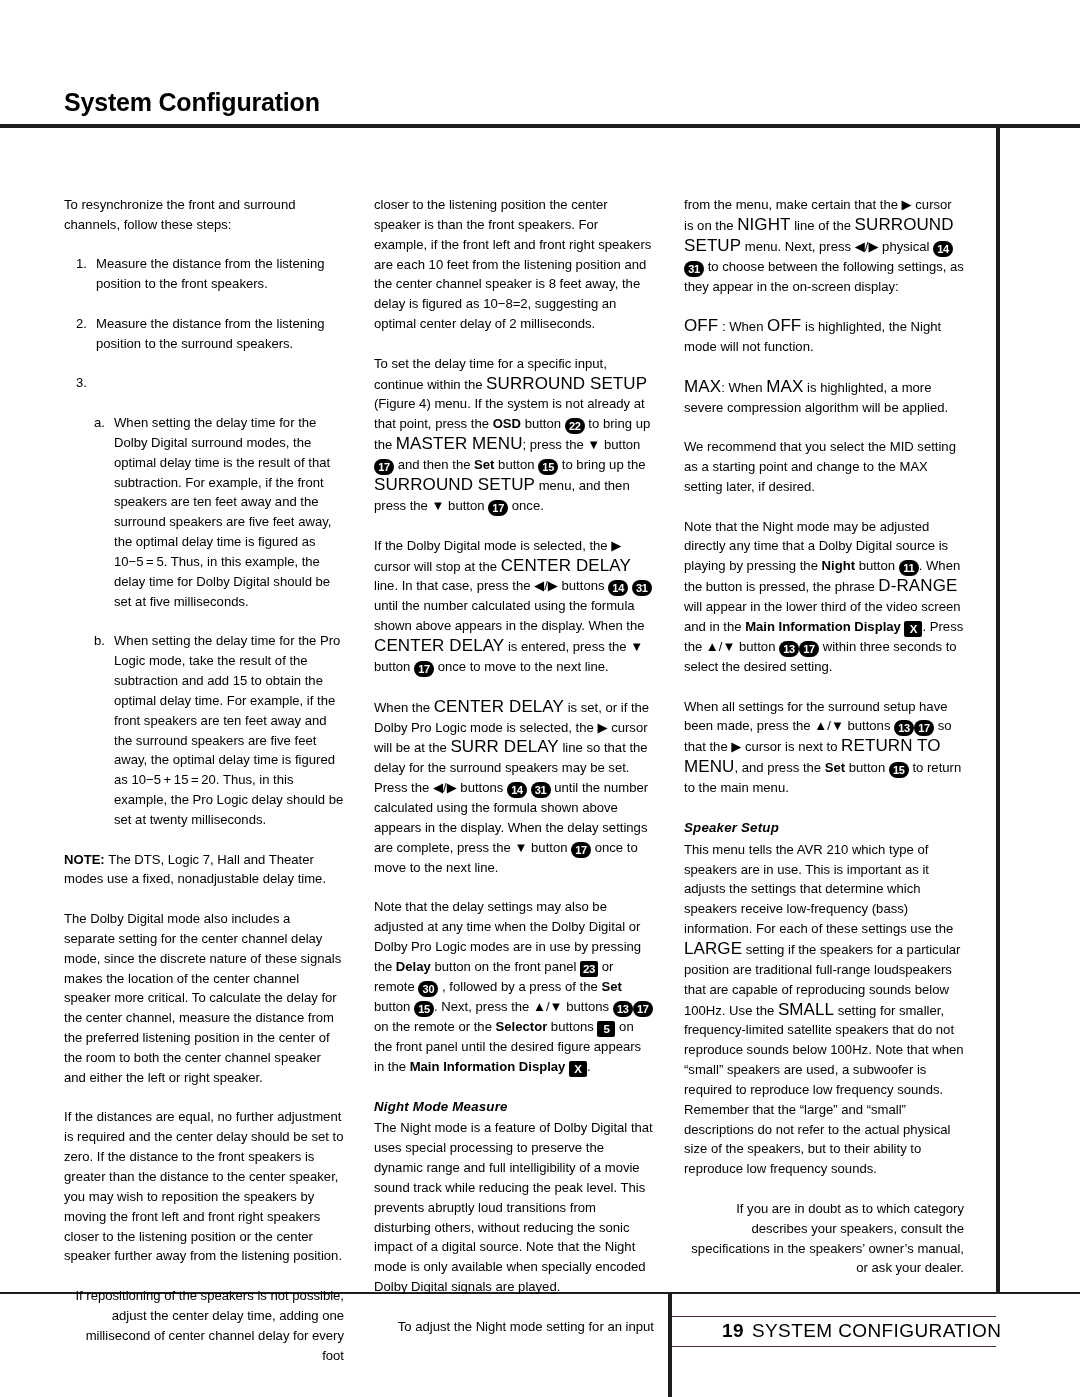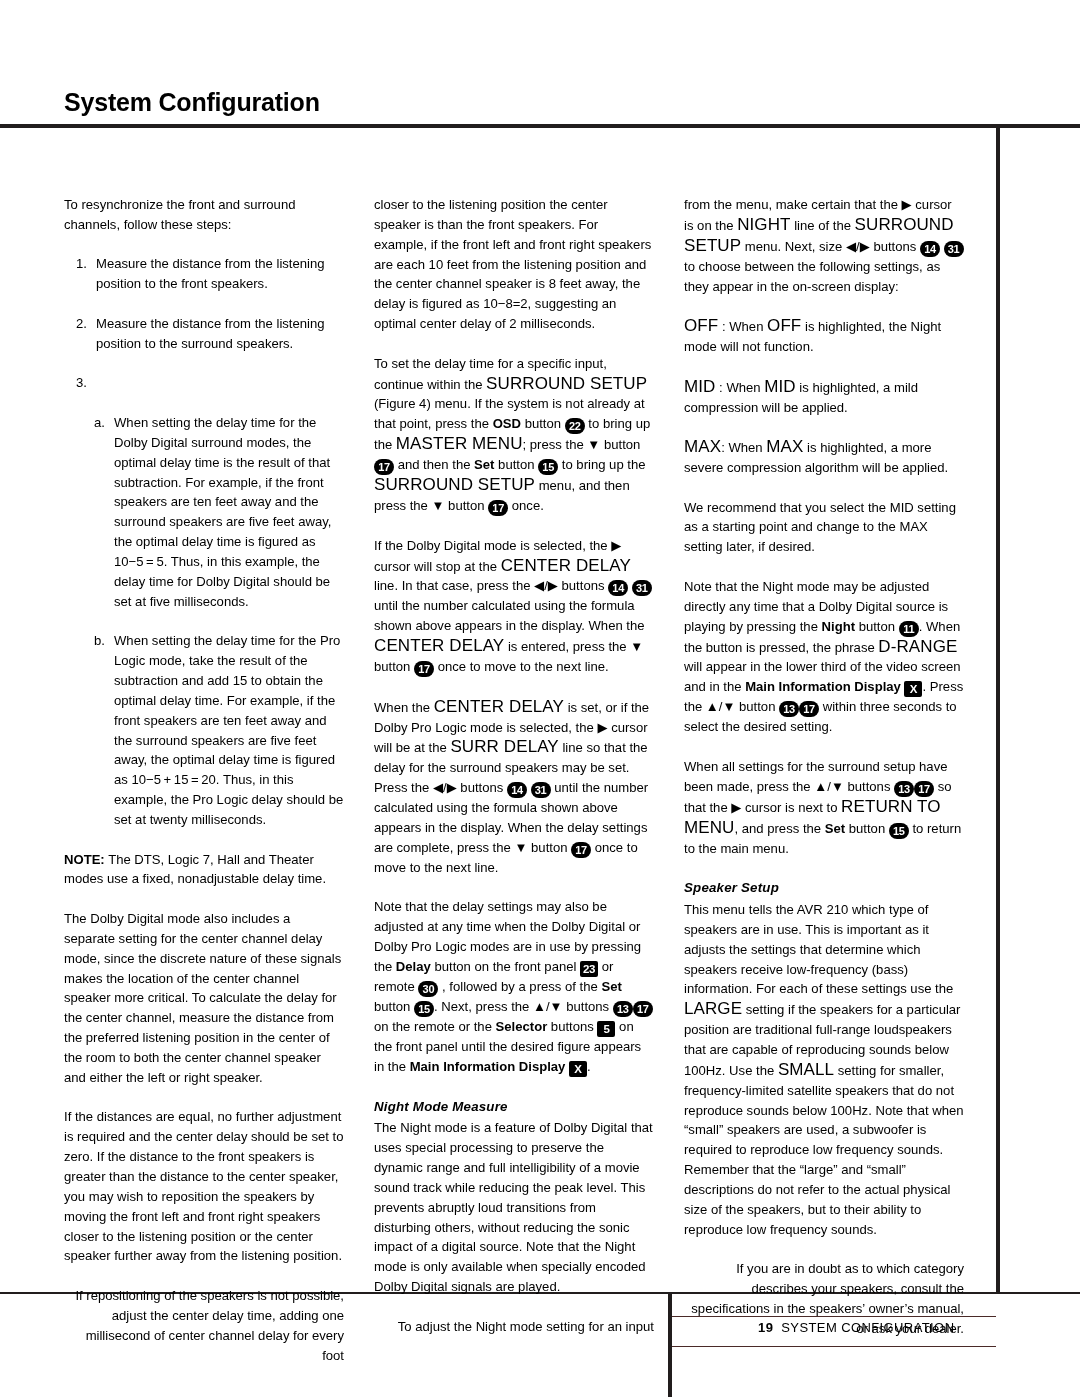--- a/index.html
+++ b/index.html
@@ -72,24 +72,23 @@
     width: 324px;
     height: 31px;
     border-top: 1px solid #4a2a28;
     border-bottom: 1px solid #4a2a28;
     box-sizing: border-box;
   }
   .footer-text {
     position: absolute;
     left: 722px;
     top: 1320px;
-    font-size: 13px;
+    font-size: 19px;
     letter-spacing: 0.4px;
     white-space: nowrap;
-    margin-left: 36px;
   }
   .footer-text .pg {
     font-weight: bold;
     margin-right: 8px;
   }
 
   
   .cols {
     position: absolute;
     left: 0;
@@ -241,25 +240,24 @@
       <p><span>Note that the delay settings may also be adjusted at any time when the Dolby Digital or Dolby Pro Logic modes are in use by pressing the </span><b>Delay</b><span> button on the front panel </span><span class="badge-sq">23</span><span> or remote </span><span class="badge">30</span><span> , followed by a press of the </span><b>Set</b><span> button </span><span class="badge">15</span><span>. Next, press the ▲/▼ buttons </span><span class="badge">13</span><span class="badge">17</span><span> on the remote or the </span><b>Selector</b><span> buttons </span><span class="badge-sq">5</span><span> on the front panel until the desired figure appears in the </span><b>Main Information Display</b> <span class="badge-sq">X</span><span>.</span></p>
 
       <h3 class="sub">Night Mode Measure</h3>
       <p>The Night mode is a feature of Dolby Digital that uses special processing to preserve the dynamic range and full intelligibility of a movie sound track while reducing the peak level. This prevents abruptly loud transitions from disturbing others, without reducing the sonic impact of a digital source. Note that the Night mode is only available when specially encoded Dolby Digital signals are played.</p>
       <p class="tight">To adjust the Night mode setting for an input</p>
 
     </div>
 
     <div class="col col-3">
 
-      <p><span>from the menu, make certain that the ▶ cursor is on the </span><span class="osd">NIGHT</span><span> line of the </span><span class="osd">SURROUND SETUP</span><span> menu. Next, size ◀/▶ buttons </span><span class="badge">14</span> <span class="badge">31</span><span> to choose between the following settings, as they appear in the on-screen display:</span></p>
+      <p><span>from the menu, make certain that the ▶ cursor is on the </span><span class="osd">NIGHT</span><span> line of the </span><span class="osd">SURROUND SETUP</span><span> menu. Next, press ◀/▶ physical </span><span class="badge">14</span> <span class="badge">31</span><span> to choose between the following settings, as they appear in the on-screen display:</span></p>
 
       <p><span class="osd">OFF</span><span> : When </span><span class="osd">OFF</span><span> is highlighted, the Night mode will not function.</span></p>
 
-      <p><span class="osd">MID</span><span> : When </span><span class="osd">MID</span><span> is highlighted, a mild compression will be applied.</span></p>
 
       <p><span class="osd">MAX</span><span>: When </span><span class="osd">MAX</span><span> is highlighted, a more severe compression algorithm will be applied.</span></p>
 
       <p>We recommend that you select the MID setting as a starting point and change to the MAX setting later, if desired.</p>
 
       <p><span>Note that the Night mode may be adjusted directly any time that a Dolby Digital source is playing by pressing the </span><b>Night</b><span> button </span><span class="badge">11</span><span>. When the button is pressed, the phrase </span><span class="osd">D-RANGE</span><span> will appear in the lower third of the video screen and in the </span><b>Main Information Display</b> <span class="badge-sq">X</span><span>. Press the ▲/▼ button </span><span class="badge">13</span><span class="badge">17</span><span> within three seconds to select the desired setting.</span></p>
 
       <p><span>When all settings for the surround setup have been made, press the ▲/▼ buttons </span><span class="badge">13</span><span class="badge">17</span><span> so that the ▶ cursor is next to </span><span class="osd">RETURN TO MENU</span><span>, and press the </span><b>Set</b><span> button </span><span class="badge">15</span><span> to return to the main menu.</span></p>
 
       <h3 class="sub">Speaker Setup</h3>

